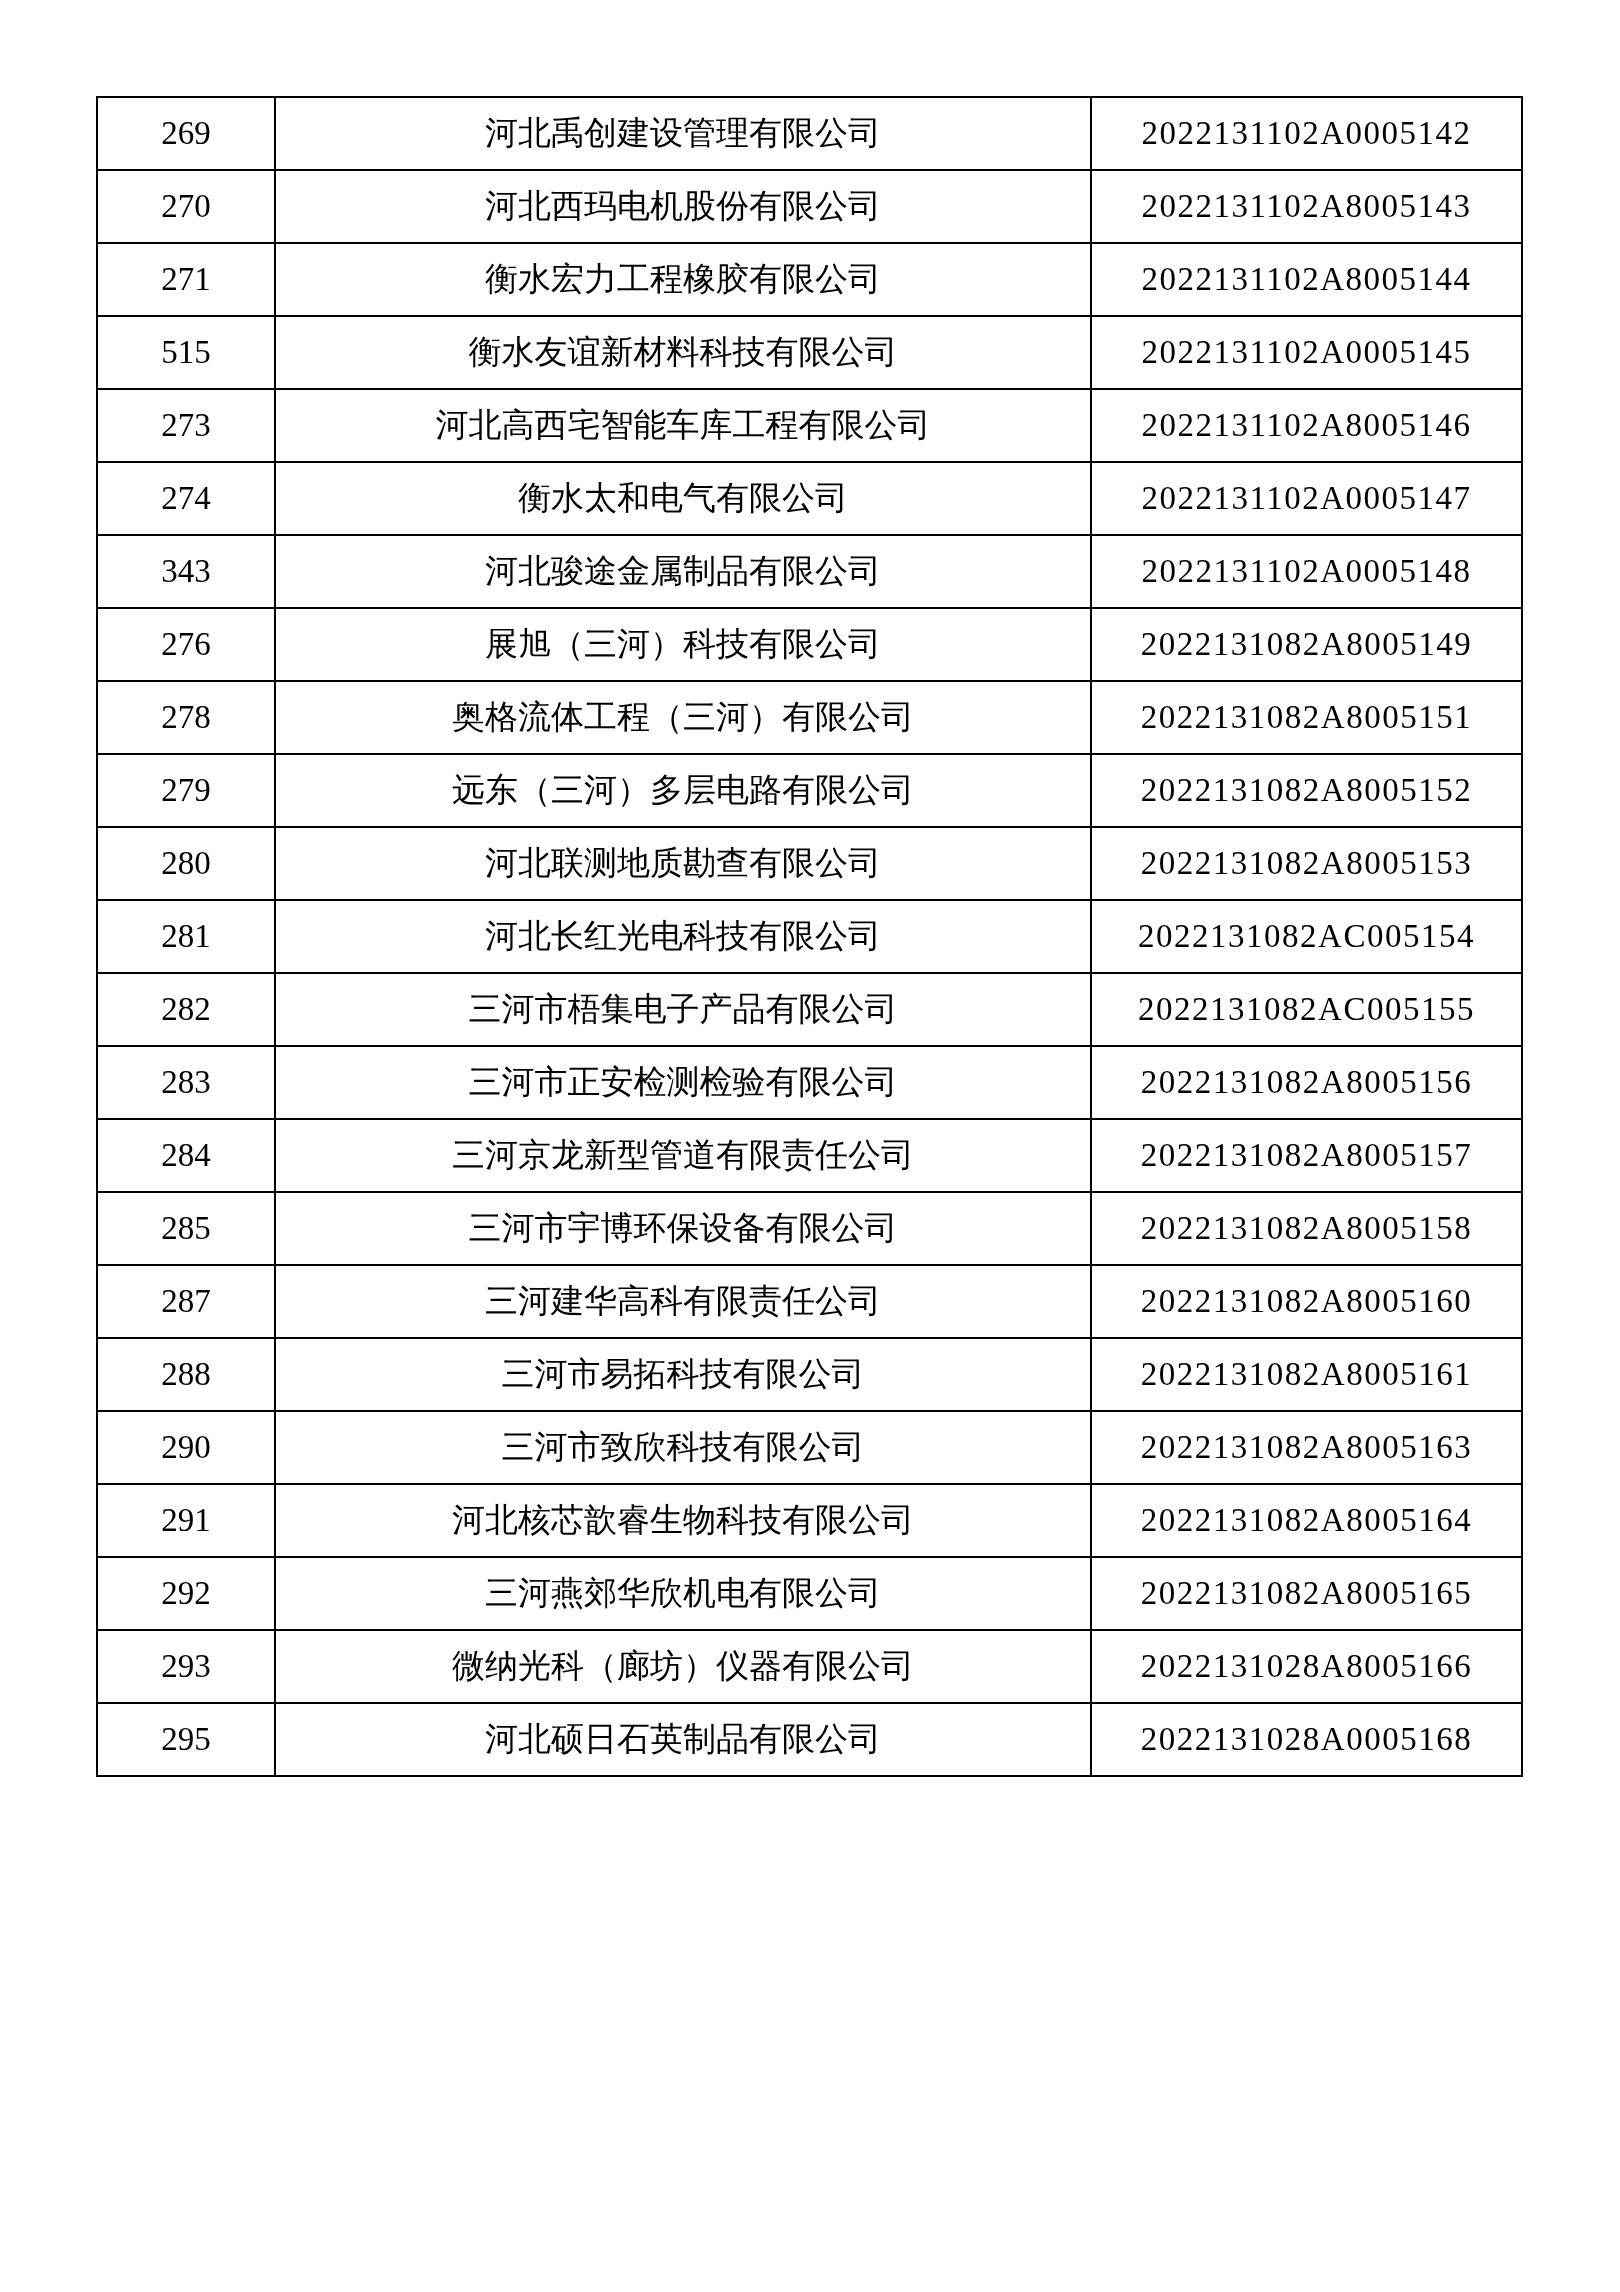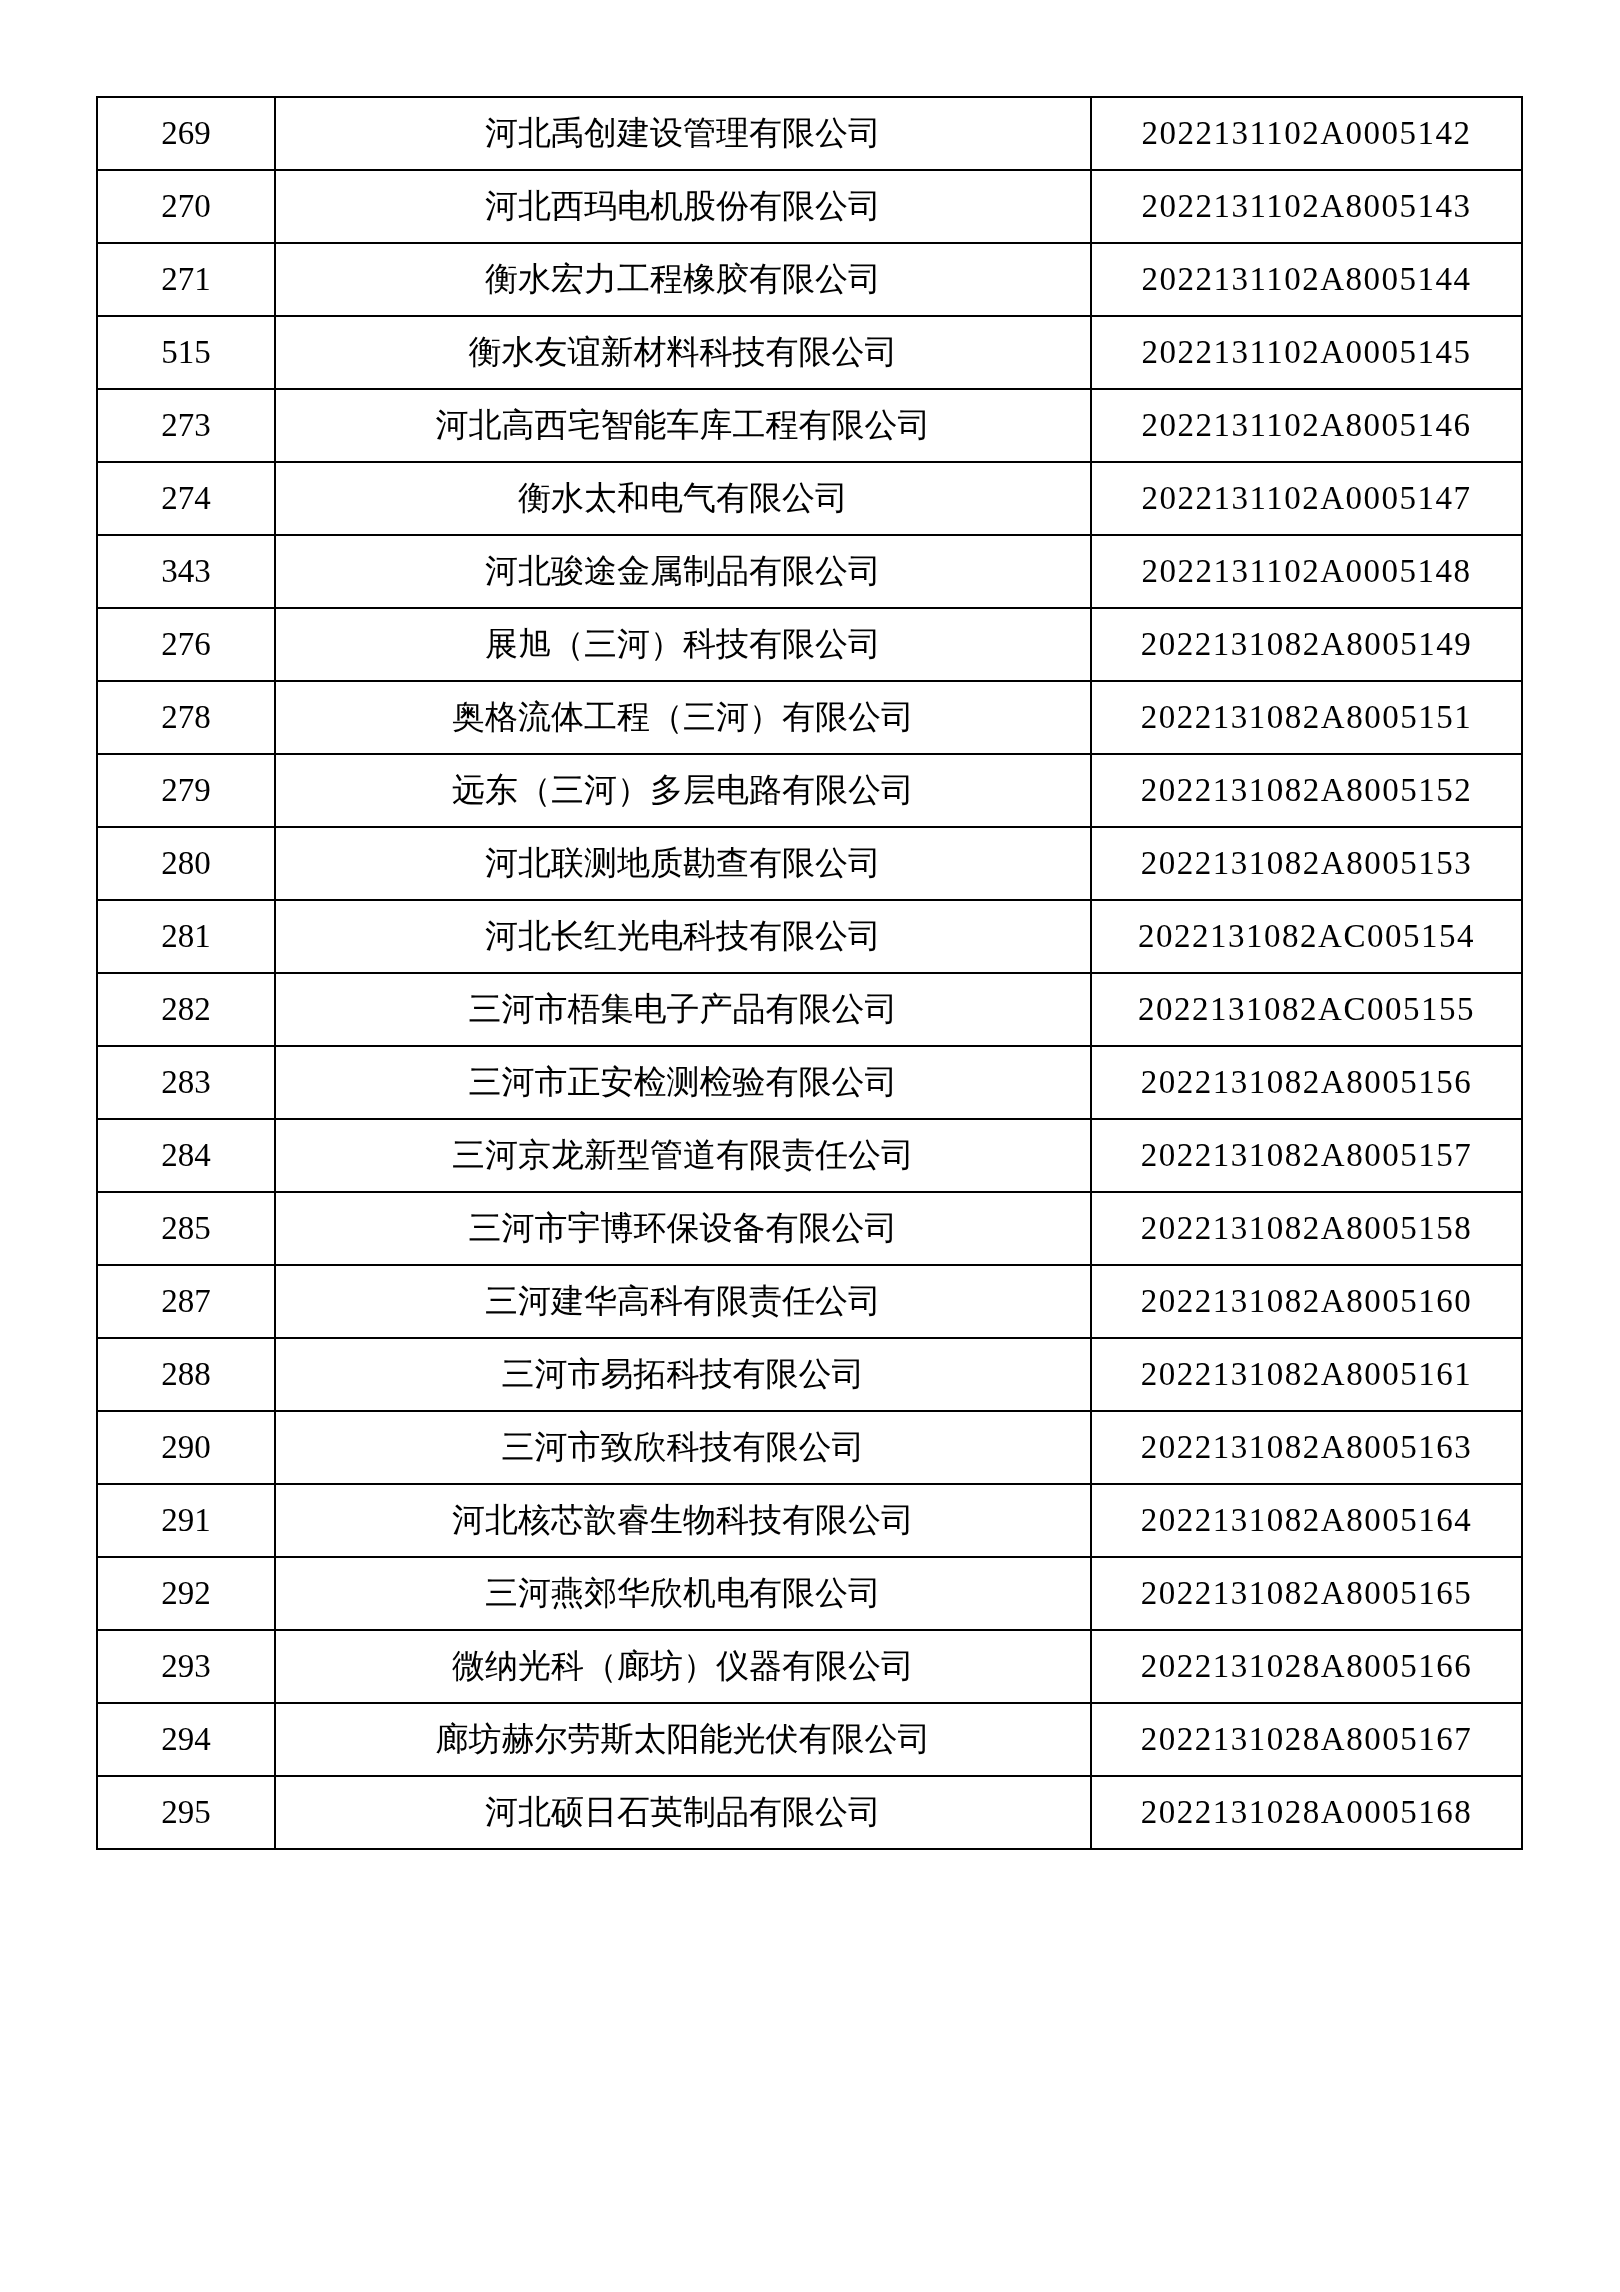--- a/index.html
+++ b/index.html
@@ -187,25 +187,20 @@
     <td class="name">三河燕郊华欣机电有限公司</td>
     <td class="code">2022131082A8005165</td>
   </tr>
 
   <tr>
     <td class="no">293</td>
     <td class="name">微纳光科（廊坊）仪器有限公司</td>
     <td class="code">2022131028A8005166</td>
   </tr>
 
-  <tr>
-    <td class="no">294</td>
-    <td class="name">廊坊赫尔劳斯太阳能光伏有限公司</td>
-    <td class="code">2022131028A8005167</td>
-  </tr>
 
   <tr>
     <td class="no">295</td>
     <td class="name">河北硕日石英制品有限公司</td>
     <td class="code">2022131028A0005168</td>
   </tr>
 </tbody>
   </table>
 </div>
 

